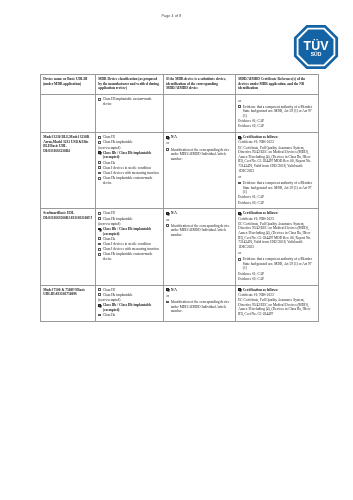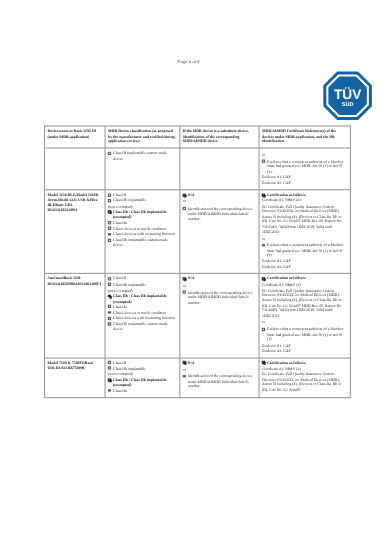--- a/index.html
+++ b/index.html
@@ -19,21 +19,20 @@
     height: 500px;
     background: #ffffff;
     padding: 0;
   }
 
   
   .page-header {
     position: relative;
     height: 60px;
     padding-top: 14px;
-    margin-top: 40px;
   }
 
   .page-number {
     text-align: center;
     font-size: 3.6px;
     letter-spacing: 0.15px;
     color: #3b3b3b;
     font-family: "Liberation Sans", sans-serif;
     margin-left: -10px;
   }

